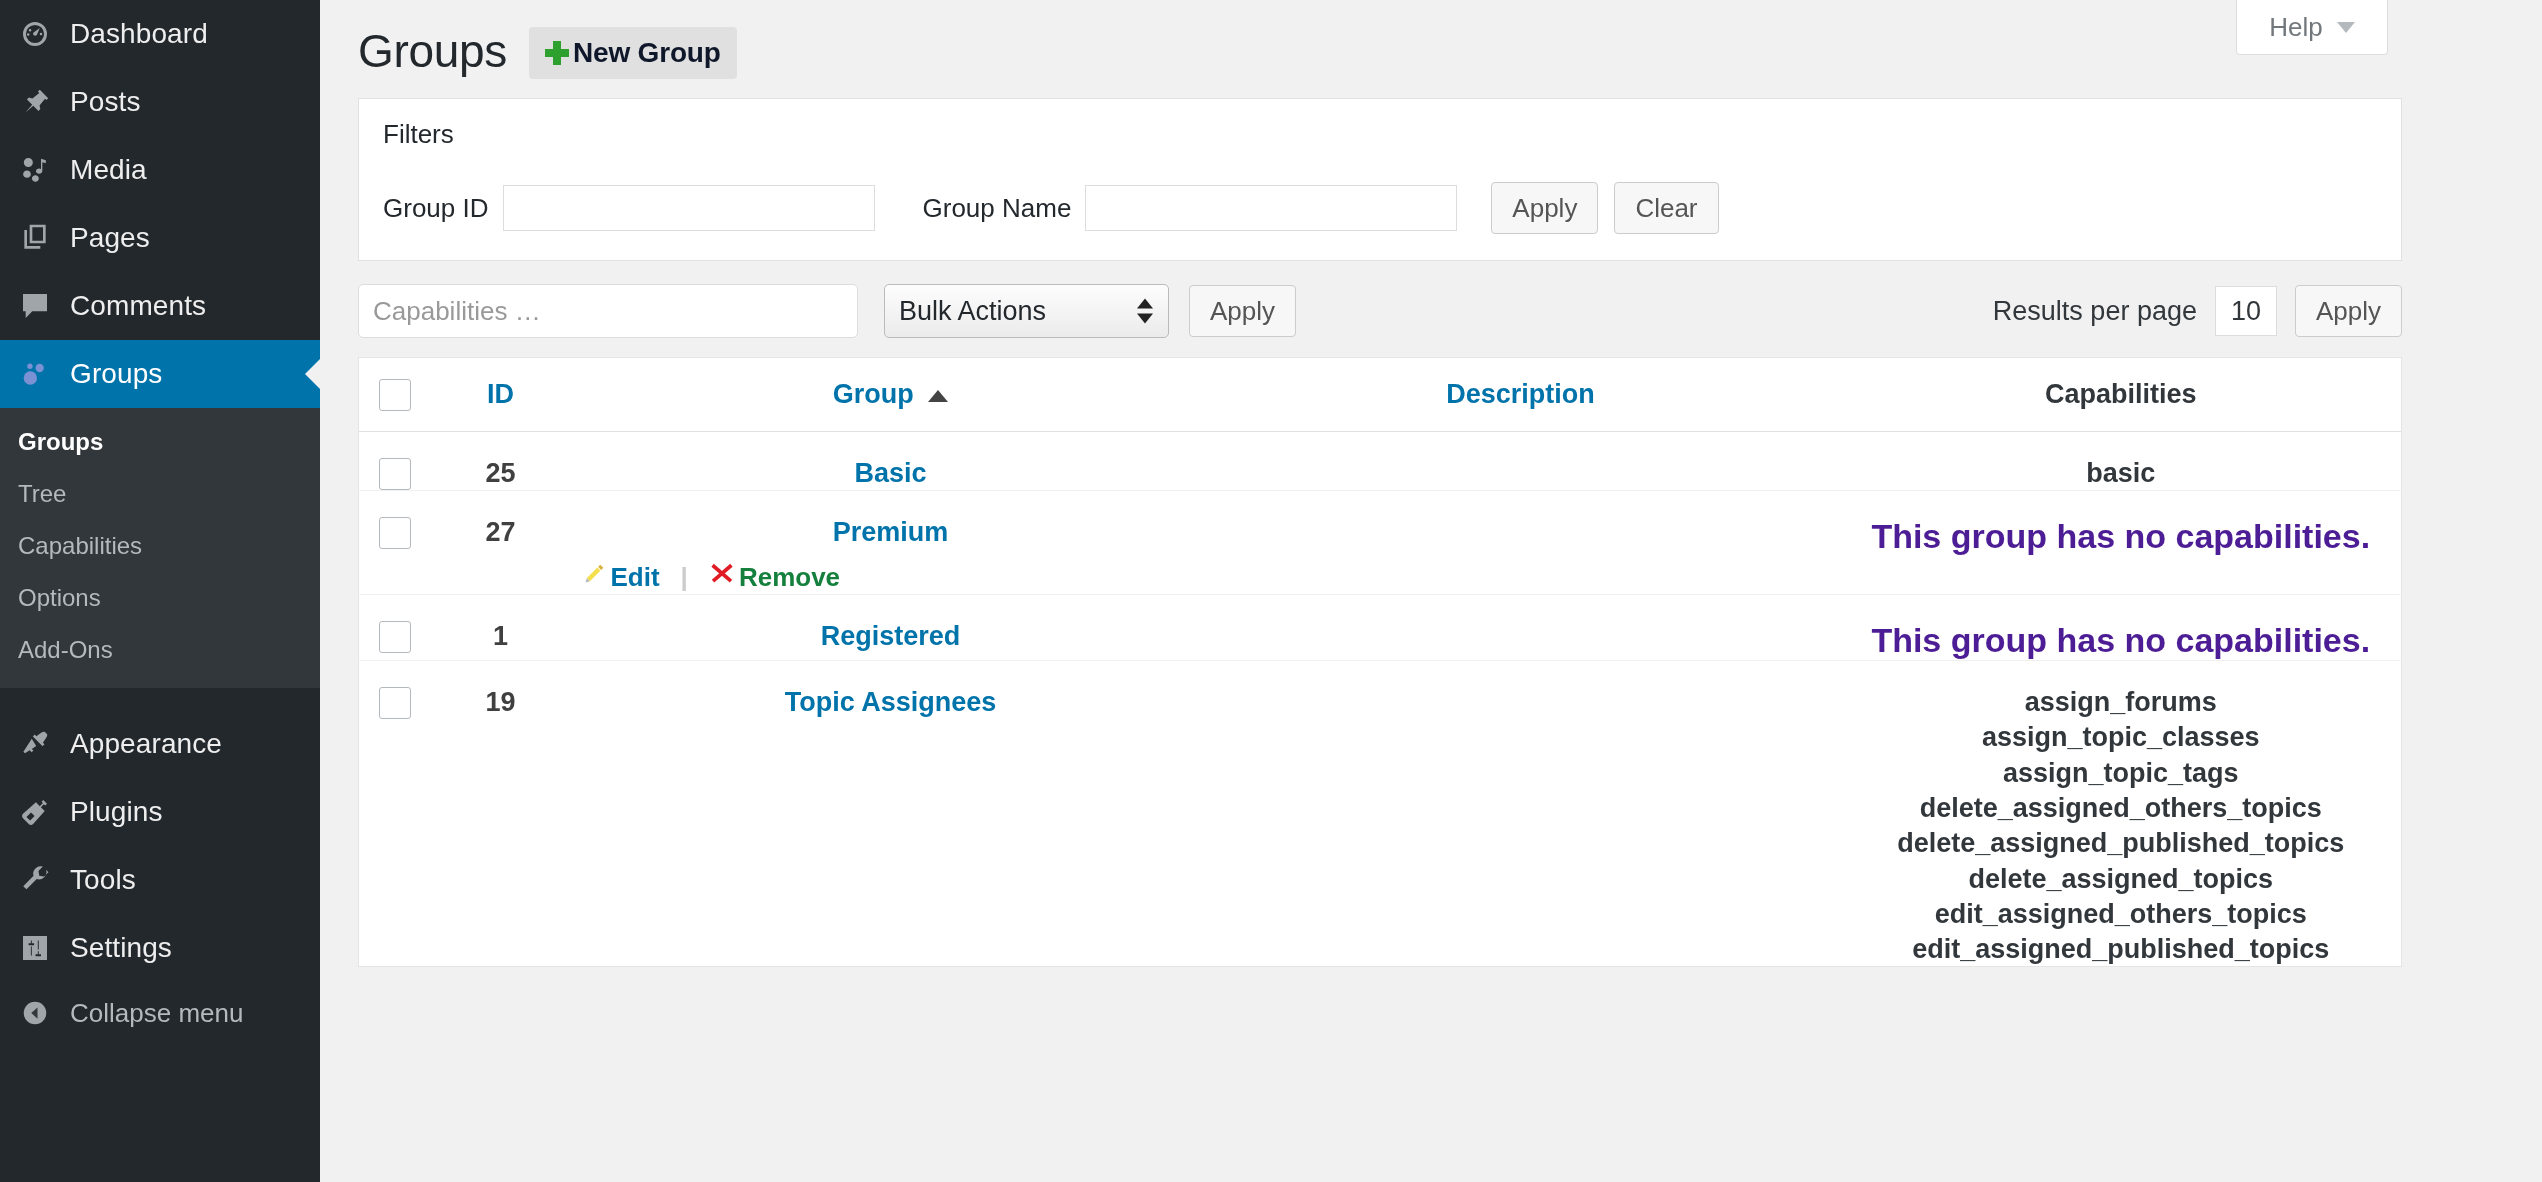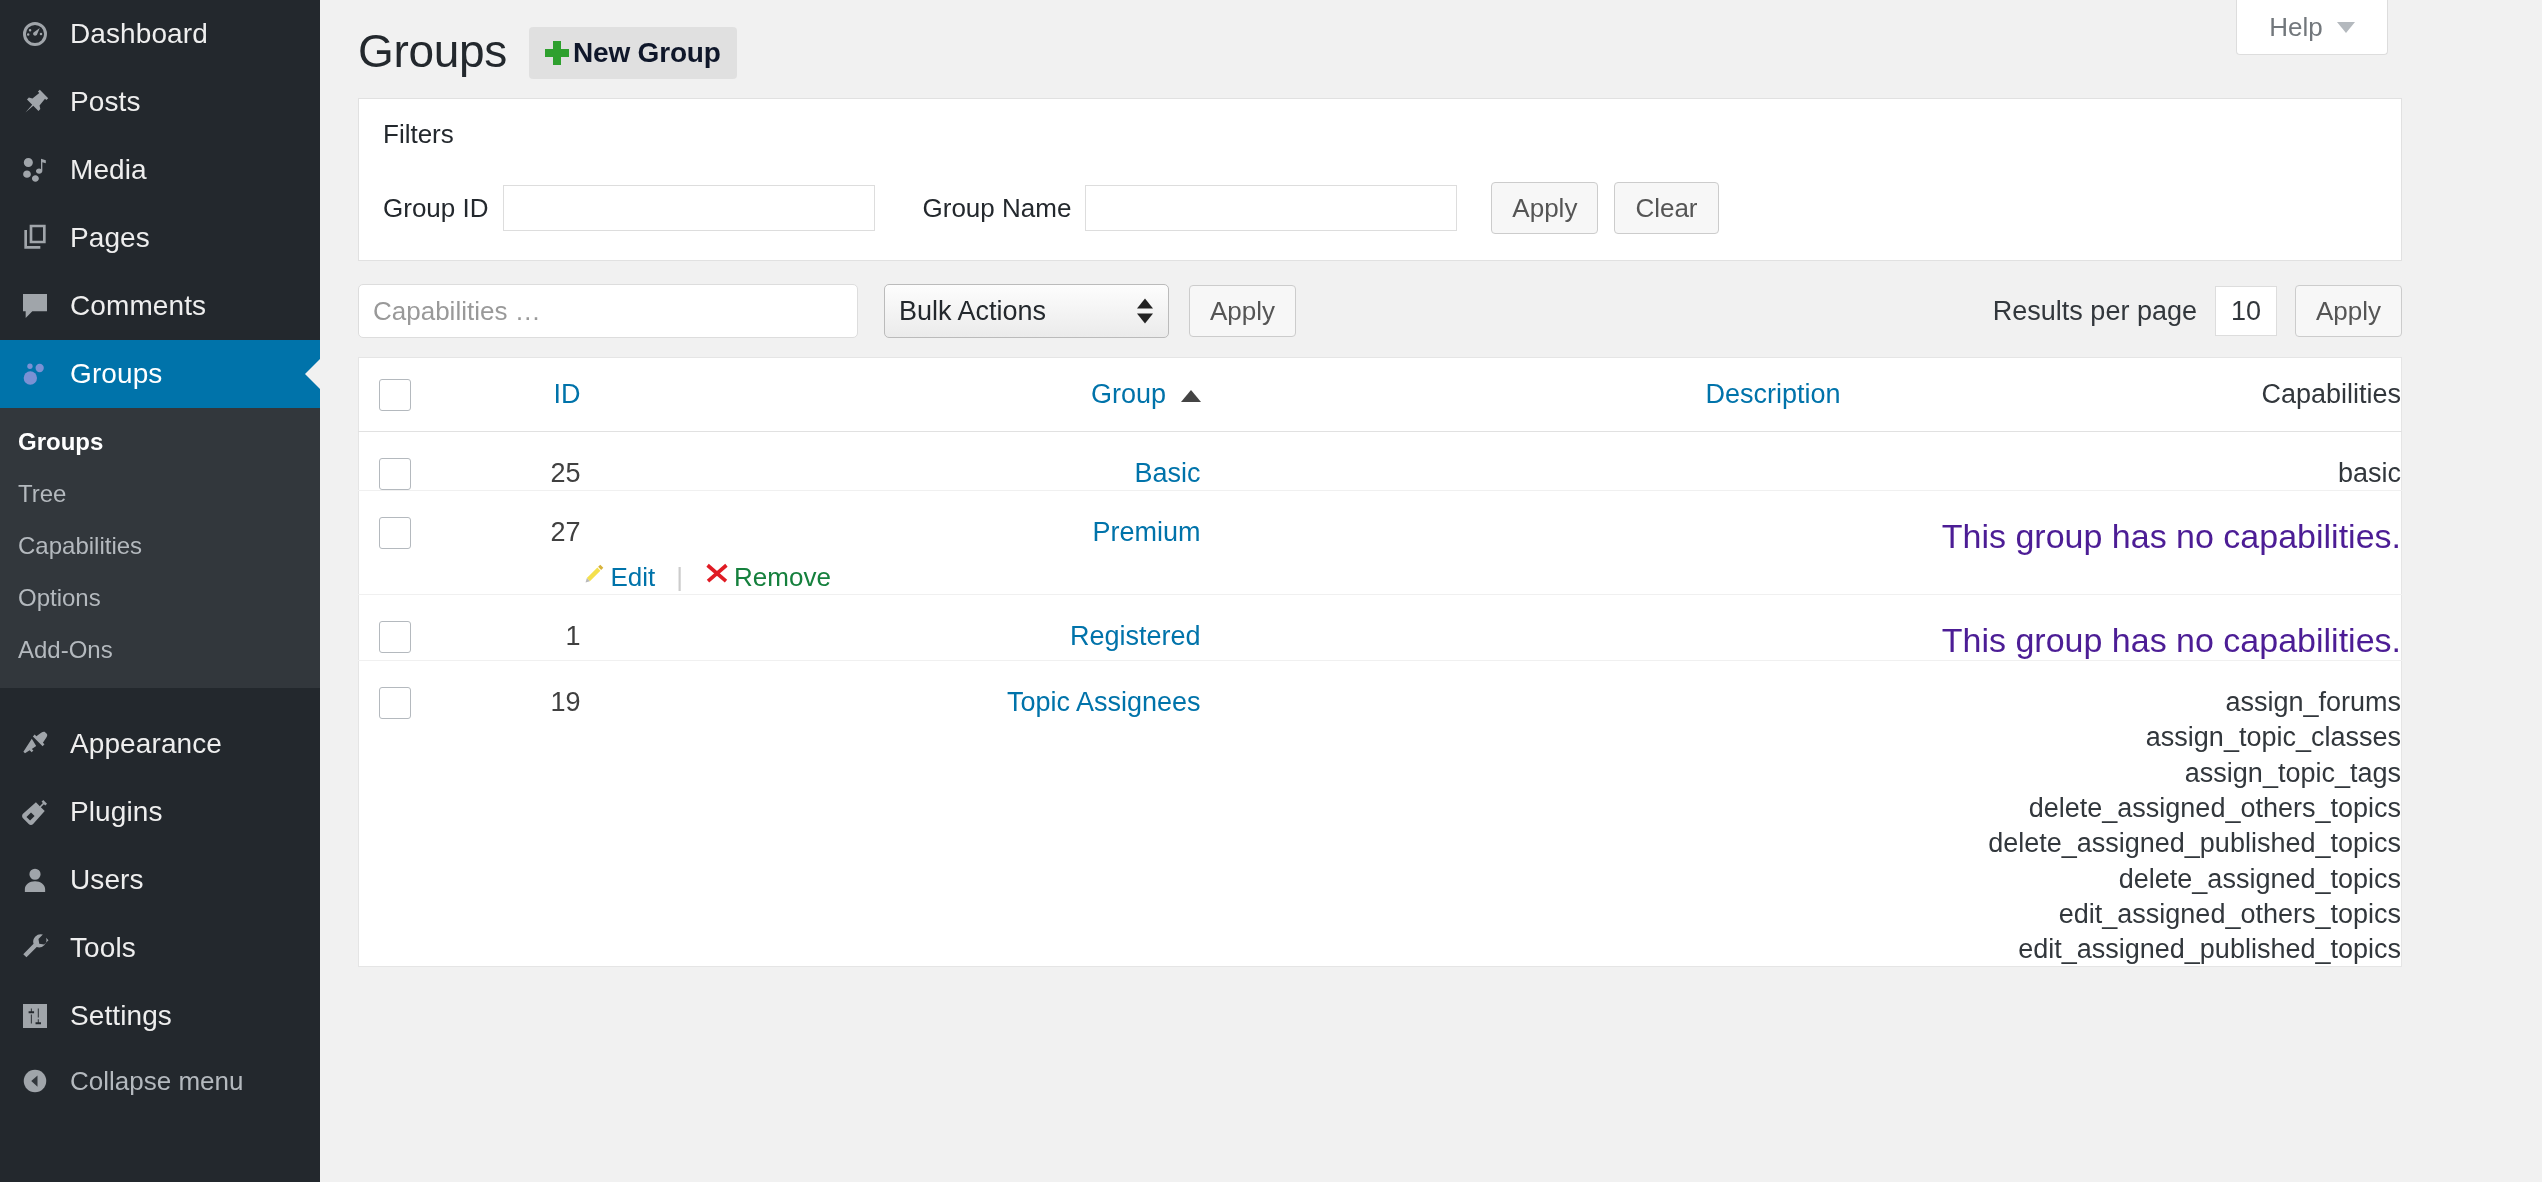--- a/index.html
+++ b/index.html
@@ -179,22 +179,22 @@
     font-family: "Liberation Sans", sans-serif;
   }
   #rpp-apply { margin-left: 18px; }
 
   
   #groups-table {
     width: 100%; background: #fff;
     border: 1px solid #e5e5e5; border-collapse: collapse;
   }
   #groups-table th, #groups-table td {
-    text-align: right; vertical-align: top;
-    padding: 0; font-weight: normal;
+    text-align: center; vertical-align: top;
+    padding: 0; font-weight: bold;
   }
   .col-cb   { width: 62px;  padding-left: 20px !important; }
   .col-id   { width: 160px; }
   .col-grp  { width: 620px; }
   .col-desc { width: 640px; }
   .col-cap  { }
 
   #groups-table thead th {
     height: 74px; vertical-align: middle;
     border-bottom: 1px solid #e1e1e1;
@@ -320,28 +320,20 @@
 
     <div class="menu-item">
       <span class="micon">
         <svg width="32" height="32" viewBox="0 0 24 24">
             <path class="ic" d="M18.2 3l-1.3 1.3 1 1-2.3 2.3-2.9-2.9L3 13.4c-.9.9-.9 2.4 0 3.3l4.3 4.3c.9.9 2.4.9 3.3 0l8.7-9.7-2.9-2.9 2.3-2.3 1 1L21 5.8 18.2 3zM9 12.3l2.7 2.7-3.4 3.4-2.7-2.7L9 12.3z"></path>
           </svg>
       </span>
       <span class="mlabel">Plugins</span>
     </div>
 
-    <div class="menu-item">
-      <span class="micon">
-        <svg width="32" height="32" viewBox="0 0 24 24">
-            <path class="ic" d="M12 3.5a4.2 4.2 0 100 8.4 4.2 4.2 0 000-8.4zM12 13c-4.2 0-7.6 2.6-7.6 5.8V21h15.2v-2.2c0-3.2-3.4-5.8-7.6-5.8z"></path>
-          </svg>
-      </span>
-      <span class="mlabel">Users</span>
-    </div>
 
     <div class="menu-item">
       <span class="micon">
         <svg width="32" height="32" viewBox="0 0 24 24">
             <path class="ic" d="M20.3 4.3a5.6 5.6 0 01-7 7L5.6 19l-2.4-2.4 7.7-7.7a5.6 5.6 0 017-7L14.6 5.2l.6 3.6 3.6.6 3.3-3.3-1.8-1.8z"></path>
           </svg>
       </span>
       <span class="mlabel">Tools</span>
     </div>
 

